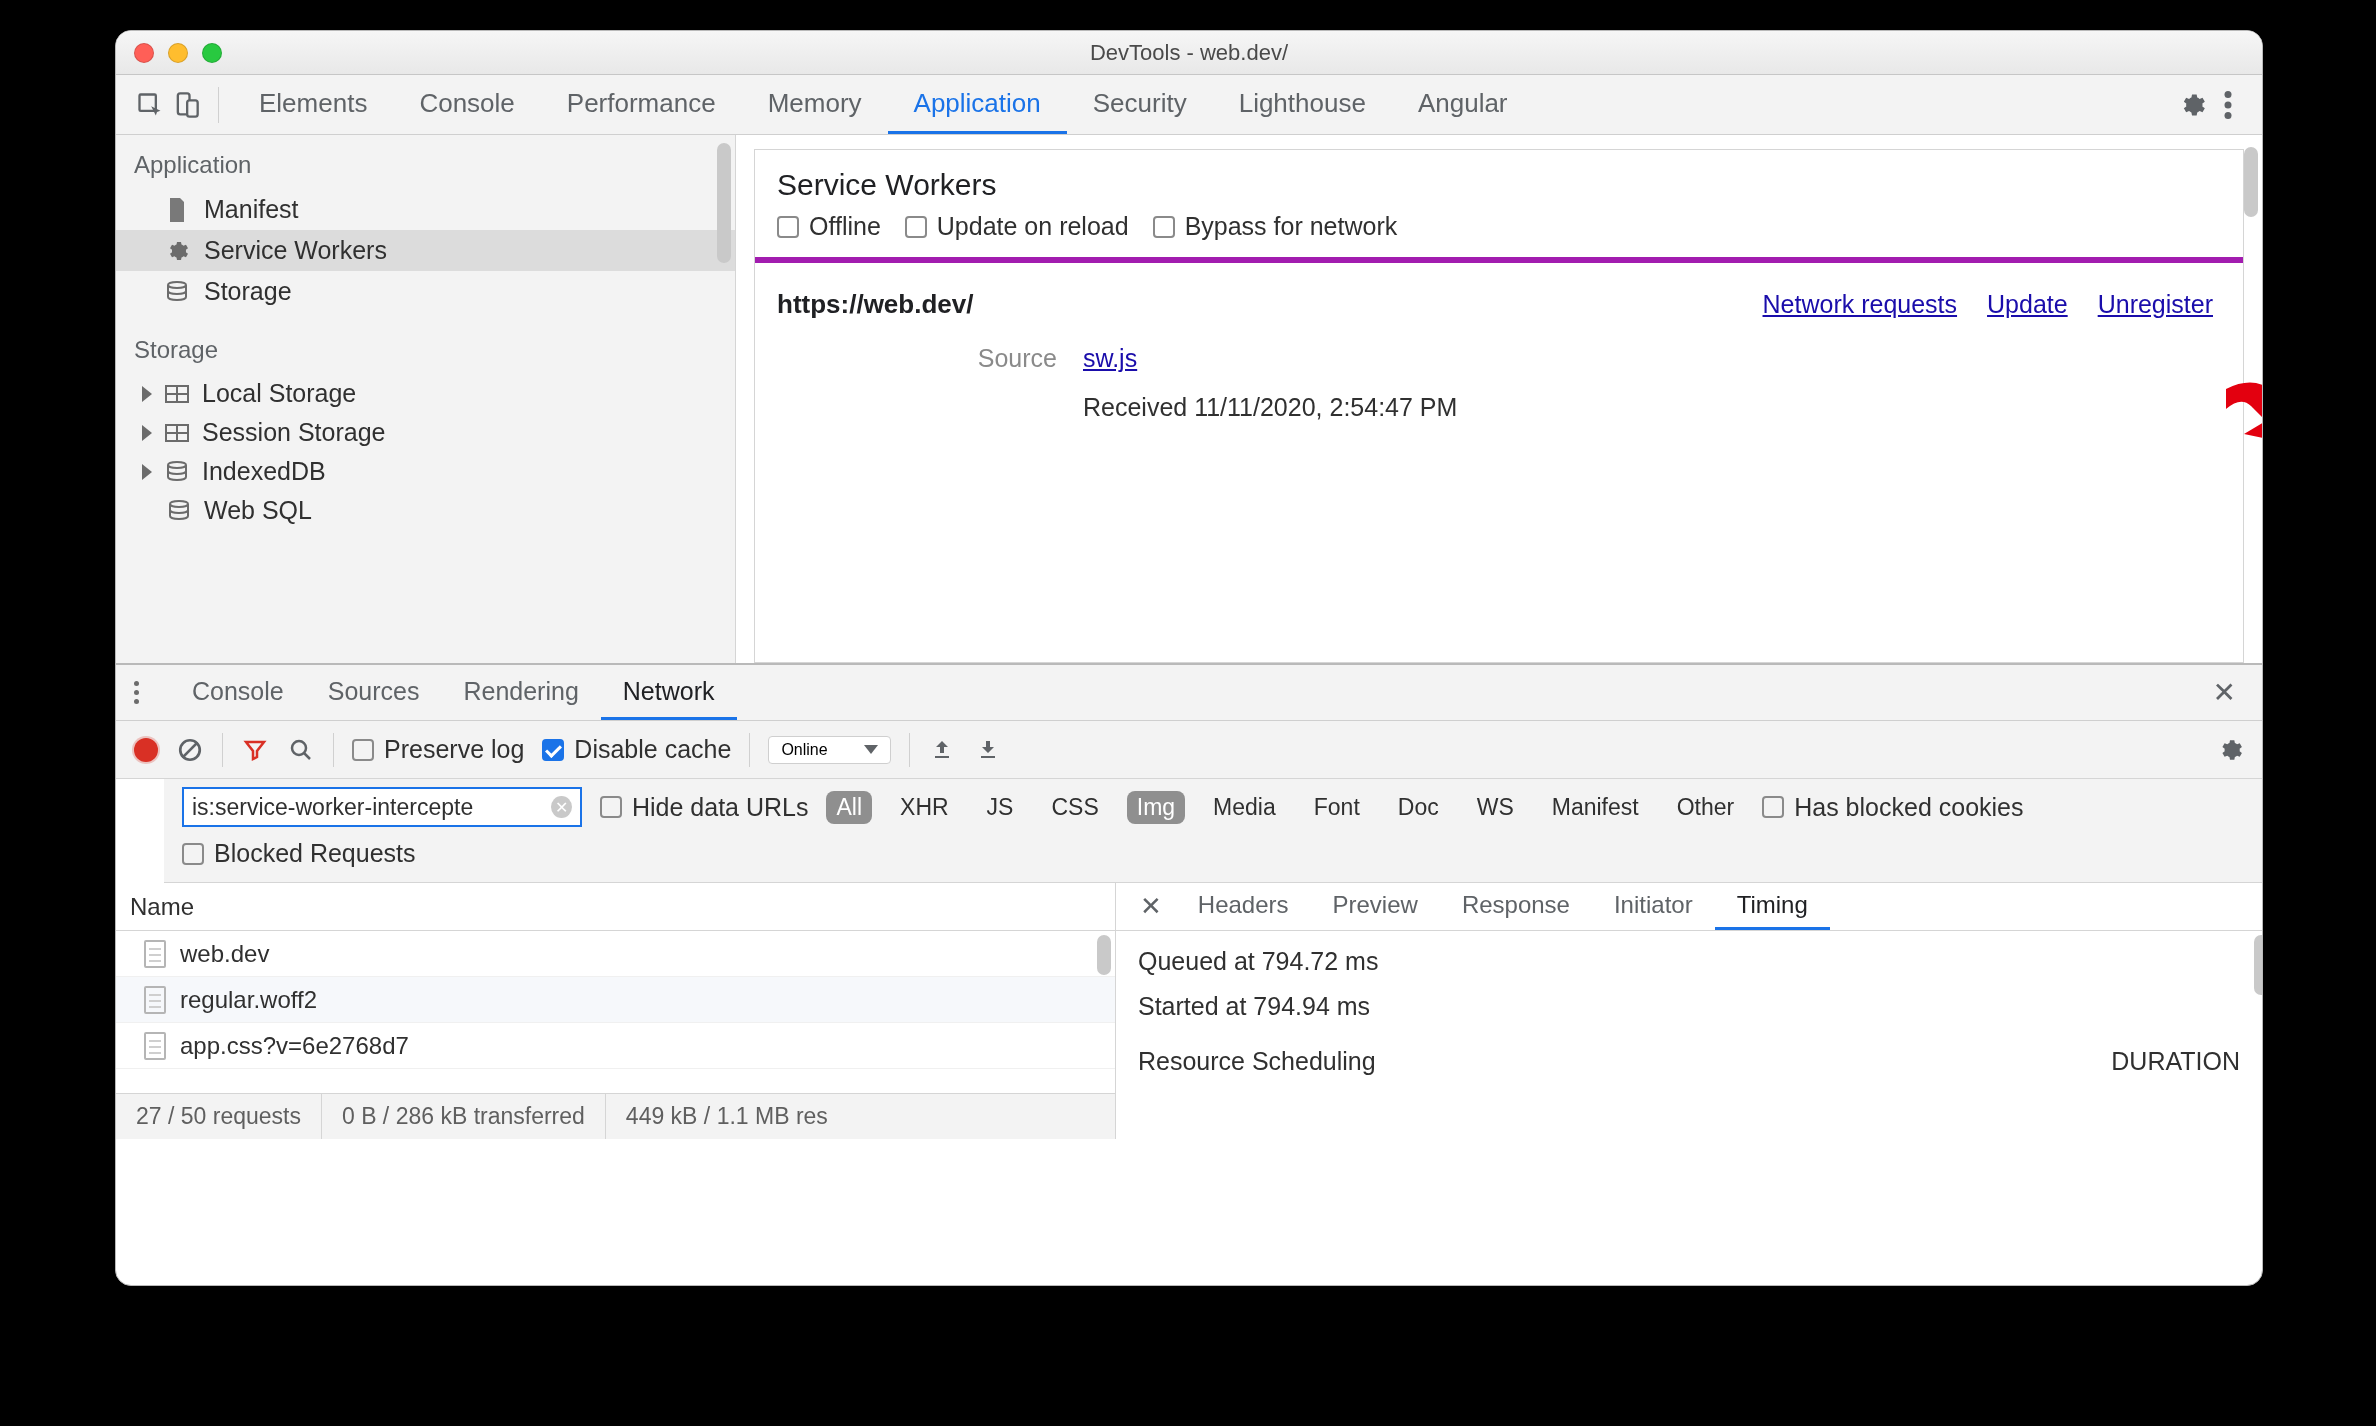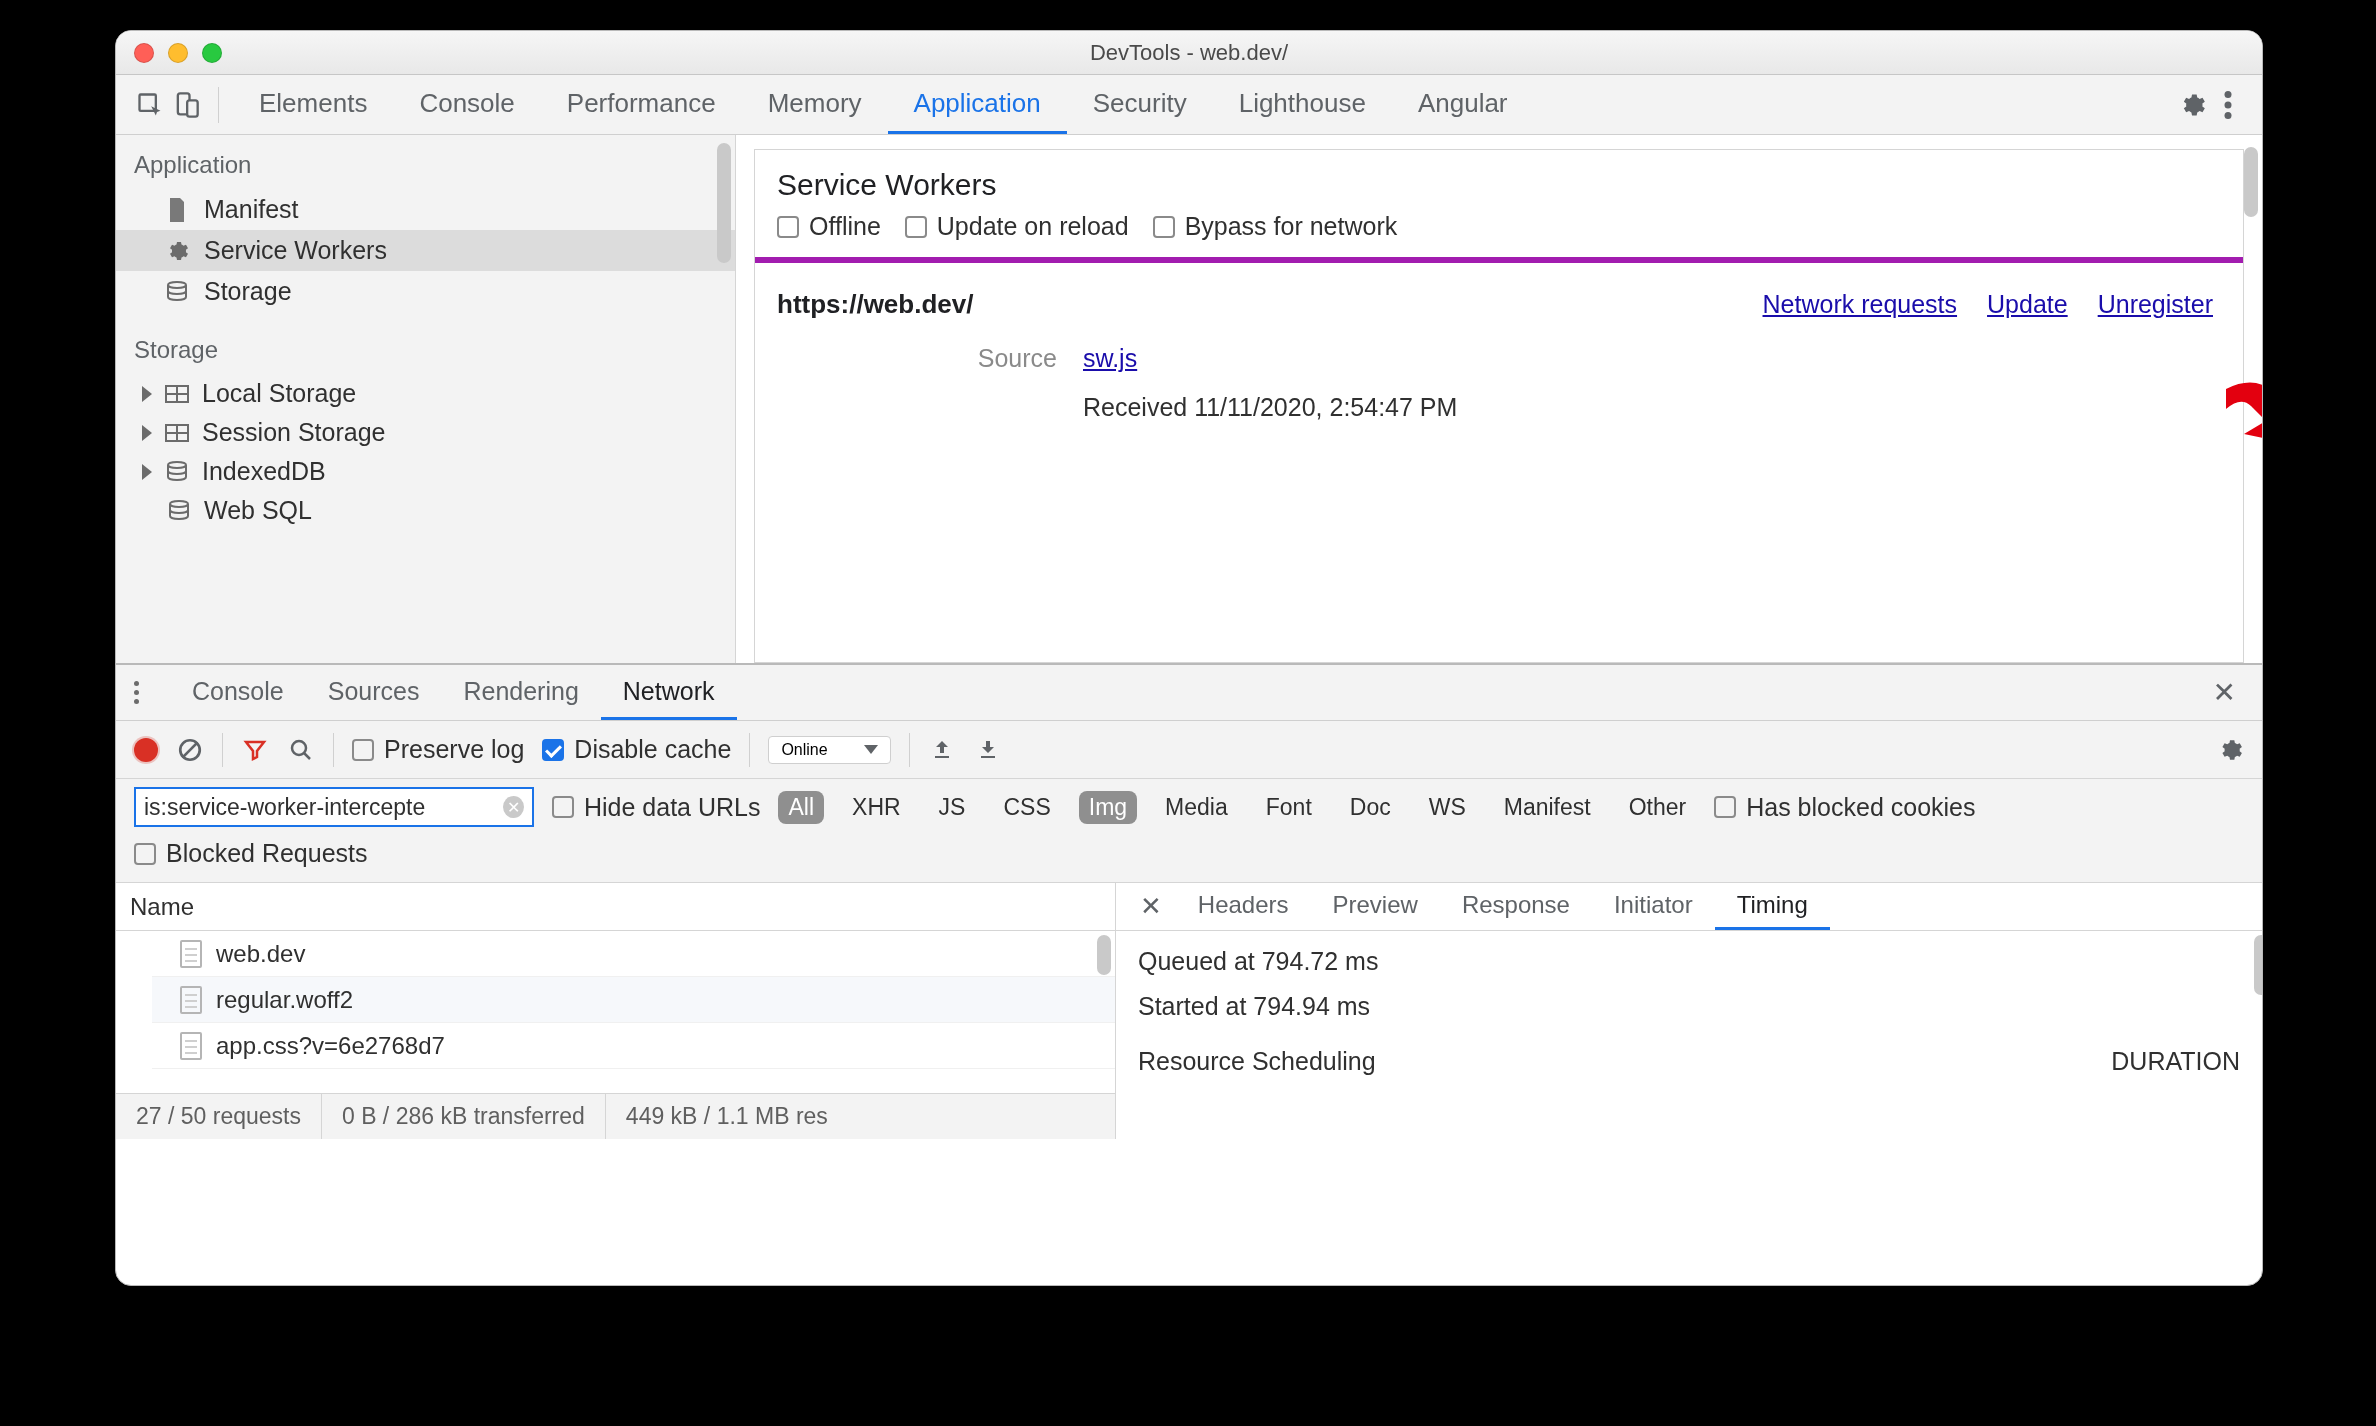--- a/index.html
+++ b/index.html
@@ -59,33 +59,33 @@
   .funnel { color: #d93025; }
   .nchk-wrap { display: inline-flex; align-items: center; gap: 10px; }
   .nchk { width: 22px; height: 22px; border: 2px solid #8a8a8a; border-radius: 4px; }
   .nchk.checked { background: #1a73e8; border-color: #1a73e8; position: relative; }
   .nchk.checked::after { content: ""; position: absolute; left: 5px; top: 1px; width: 6px; height: 12px; border: solid #fff; border-width: 0 3px 3px 0; transform: rotate(45deg); }
   .net-sel { display: flex; align-items: center; gap: 36px; border: 1px solid #cfcfcf; border-radius: 4px; padding: 4px 12px; background: #fff; }
   .sel-caret { width: 0; height: 0; border-left: 7px solid transparent; border-right: 7px solid transparent; border-top: 9px solid #5f6367; }
   .divider-v { width: 1px; height: 34px; background: #d0d0d0; }
   .gear-right { margin-left: auto; }
 
-  .net-filters { background: #f3f3f3; border-bottom: 1px solid #d5d5d5; padding: 8px 18px 14px; }
+  .net-filters { background: #f3f3f3; border-bottom: 1px solid #d5d5d5; padding: 8px 18px 14px; margin-left: 48px; }
   .nf-row { display: flex; align-items: center; gap: 18px; flex-wrap: wrap; }
   .nf-input { width: 400px; height: 40px; border: 2px solid #1a73e8; background: #fff; display: flex; align-items: center; padding: 0 8px; }
   .nf-input input { border: none; outline: none; font-size: 23px; width: 100%; background: transparent; color: #303030; }
   .clear-x { width: 22px; height: 22px; border-radius: 50%; background: #c9c9c9; color: #fff; display: inline-flex; align-items: center; justify-content: center; font-size: 16px; }
   .pill { font-size: 23px; color: #303030; padding: 3px 10px; border-radius: 8px; }
   .pill.active { background: #8f8f8f; color: #fff; }
 
   .net-body { display: flex; height: 256px; }
   .net-list { width: 1000px; border-right: 1px solid #d5d5d5; display: flex; flex-direction: column; }
   .nl-head { height: 48px; border-bottom: 1px solid #d5d5d5; display: flex; align-items: center; padding: 0 14px; font-size: 24px; color: #303030; background: #fff; }
   .nl-rows { flex: 1; overflow: hidden; }
-  .nl-row { height: 46px; display: flex; align-items: center; gap: 14px; padding: 0 28px; font-size: 24px; color: #303030; border-bottom: 1px solid #f0f0f0; margin-left: 36px; }
+  .nl-row { height: 46px; display: flex; align-items: center; gap: 14px; padding: 0 28px; font-size: 24px; color: #303030; border-bottom: 1px solid #f0f0f0; }
   .nl-row:nth-child(even) { background: #f6f8fb; }
   .doc-ic { width: 22px; height: 28px; border: 2px solid #b5b5b5; border-radius: 2px; position: relative; }
   .doc-ic::before, .doc-ic::after { content: ""; position: absolute; left: 3px; right: 3px; height: 2px; background: #cfcfcf; }
   .doc-ic::before { top: 6px; }
   .doc-ic::after { top: 12px; box-shadow: 0 6px 0 #cfcfcf; }
 
   .net-detail { flex: 1; display: flex; flex-direction: column; }
   .nd-tabs { display: flex; align-items: center; height: 48px; border-bottom: 1px solid #d5d5d5; padding: 0 10px; }
   .nd-close { font-size: 26px; color: #5f6367; padding: 0 14px; cursor: pointer; }
   .nd-tab { font-size: 24px; color: #5f6367; padding: 0 22px; height: 100%; display: flex; align-items: center; border-bottom: 3px solid transparent; cursor: pointer; }

